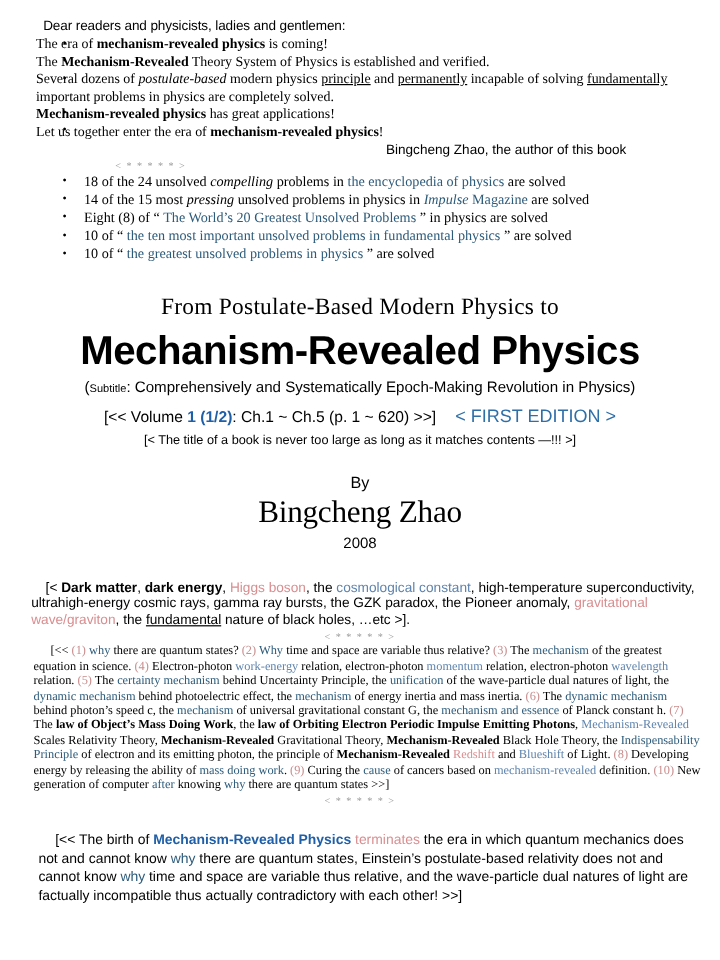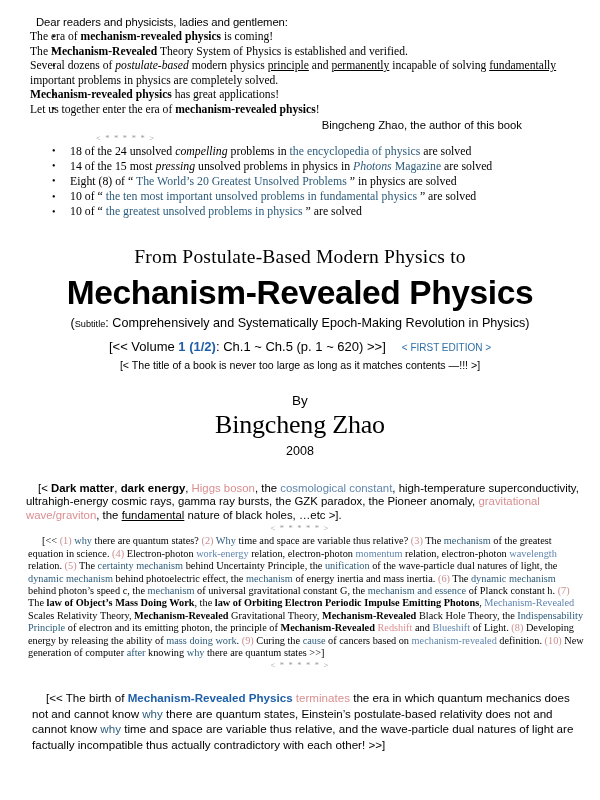--- a/index.html
+++ b/index.html
@@ -111,21 +111,21 @@
     font-size: 9.2px;
   }
   .volume {
     font-family: "Liberation Sans", sans-serif;
     font-size: 13px;
     margin-top: 9px;
   }
   .volume .vol-num { color: #1f5fa8; font-weight: bold; }
   .edition {
     color: #2f6fa8;
-    font-size: 10px;
+    font-size: 15px;
     margin-left: 16px;
   }
   .title-note {
     font-family: "Liberation Sans", sans-serif;
     font-size: 10.6px;
     margin-top: 5px;
   }
 
   
   .by {
@@ -199,21 +199,21 @@
       <li><span class="b">Mechanism-revealed physics</span><span> has great applications!</span></li>
       <li><span>Let us together enter the era of </span><span class="b">mechanism-revealed physics</span><span>!</span></li>
     </ul>
 
   <div class="sig">Bingcheng Zhao, the author of this book</div>
 
   <div class="sep sep-left">&lt; * * * * * &gt;</div>
 
   <ul class="bullets2" id="claim-bullets">
       <li><span>18 of the 24 unsolved </span><span class="i">compelling</span><span> problems in </span><span class="lnk">the encyclopedia of physics</span><span> are solved</span></li>
-      <li><span>14 of the 15 most </span><span class="i">pressing</span><span> unsolved problems in physics in </span><span class="lnk i">Photons</span><span class="lnk"> Magazine</span><span> are solved</span></li>
+      <li><span>14 of the 15 most </span><span class="i">pressing</span><span> unsolved problems in physics in </span><span class="lnk i">Impulse</span><span class="lnk"> Magazine</span><span> are solved</span></li>
       <li><span>Eight (8) of “ </span><span class="lnk">The World’s 20 Greatest Unsolved Problems</span><span> ” in physics are solved</span></li>
       <li><span>10 of “ </span><span class="lnk">the ten most important unsolved problems in fundamental physics</span><span> ” are solved</span></li>
       <li><span>10 of “ </span><span class="lnk">the greatest unsolved problems in physics</span><span> ” are solved</span></li>
     </ul>
 
   <div class="titleblock">
     <div class="title-line1">From Postulate-Based Modern Physics to</div>
     <div class="title-main">Mechanism-Revealed Physics</div>
     <div class="subtitle">
       <span>(</span><span class="small">Subtitle</span><span id="subtitle-rest">: Comprehensively and Systematically Epoch-Making Revolution in Physics)</span>

